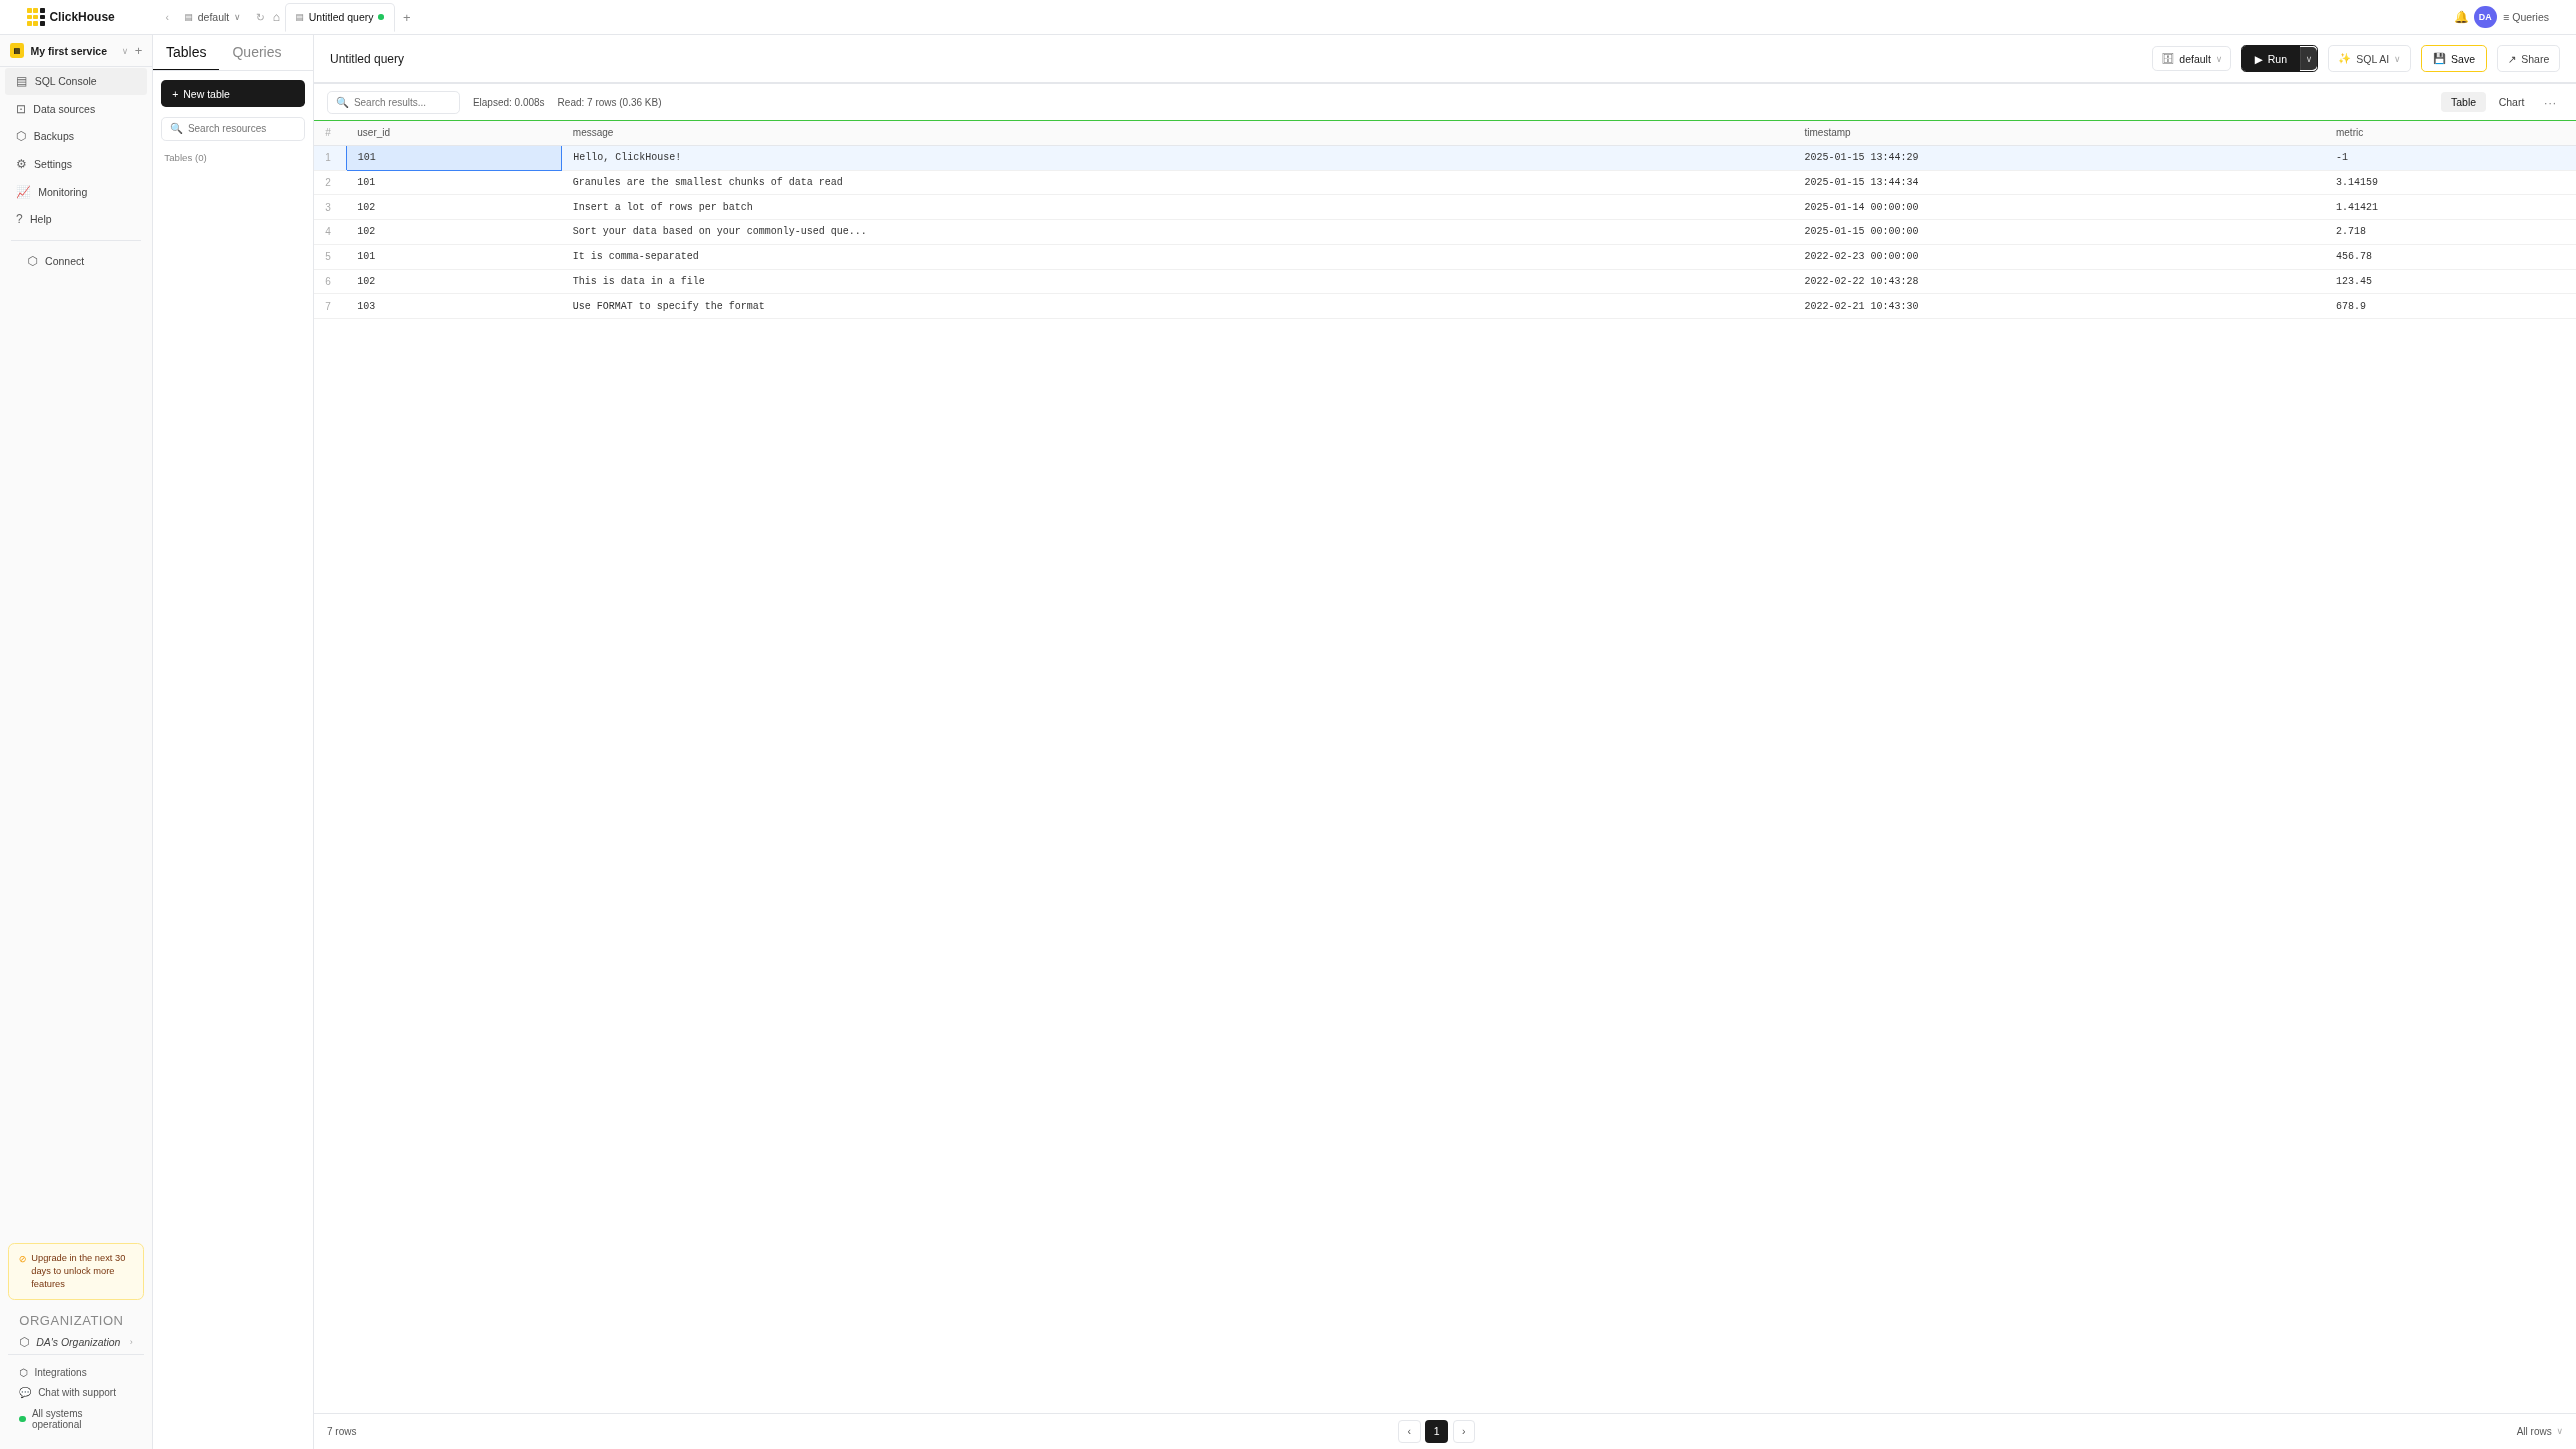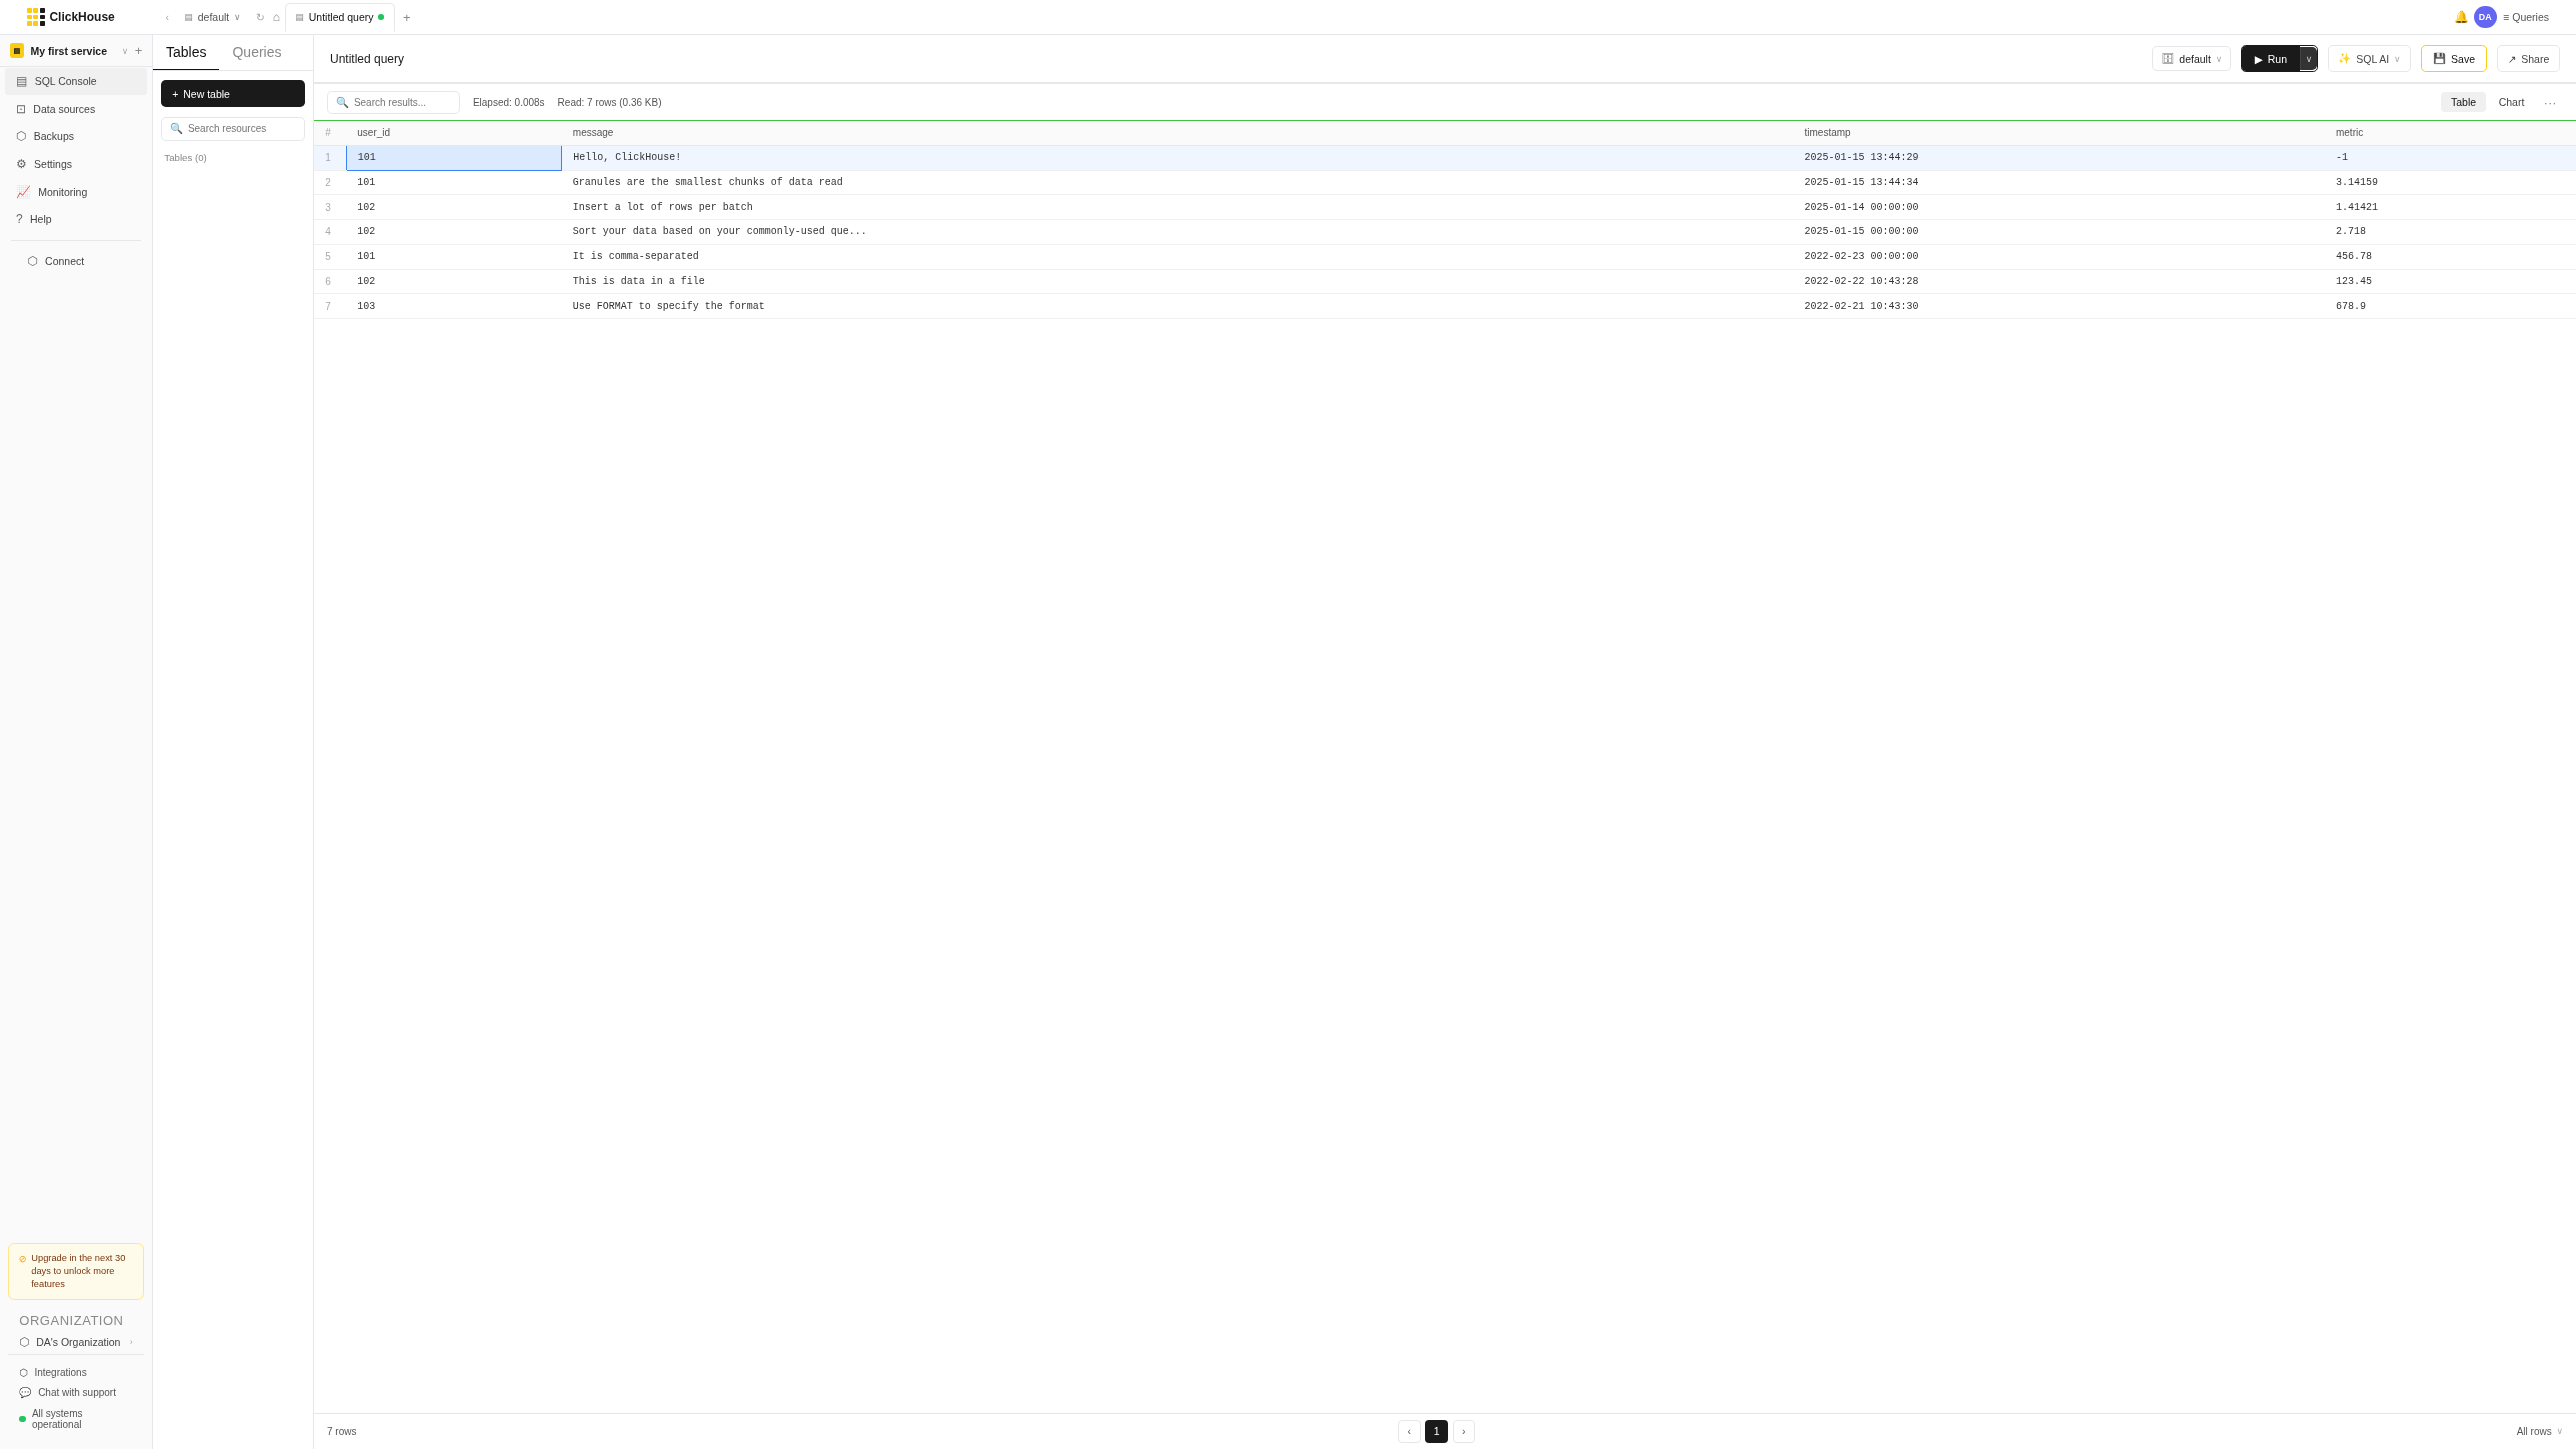--- a/index.html
+++ b/index.html
@@ -198,21 +198,21 @@
 
     <div class="sidebar-bottom">
       <div class="upgrade-box">
         <span class="upgrade-icon">⊘</span>
         <span>Upgrade in the next 30 days to unlock more features</span>
       </div>
 
       <div class="org-label">Organization</div>
       <div class="org-item">
         <span class="nav-icon">⬡</span>
-        <span style="flex:1; font-size:10.5px;">DA's Organization</span>
+        <span style="flex:1; font-size:10.5px;font-style:italic;">DA's Organization</span>
         <span class="org-chevron">›</span>
       </div>
 
       <div class="sidebar-links">
         <div class="sidebar-link">
           <span>⬡</span>
           <span>Integrations</span>
         </div>
         <div class="sidebar-link">
           <span>💬</span>

